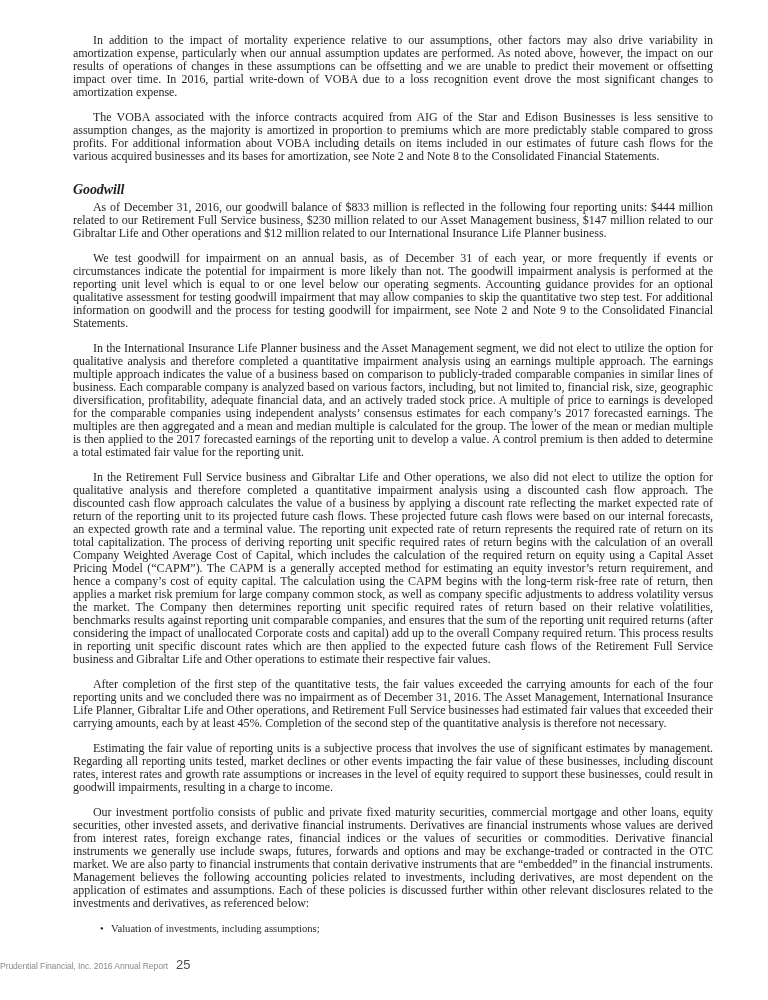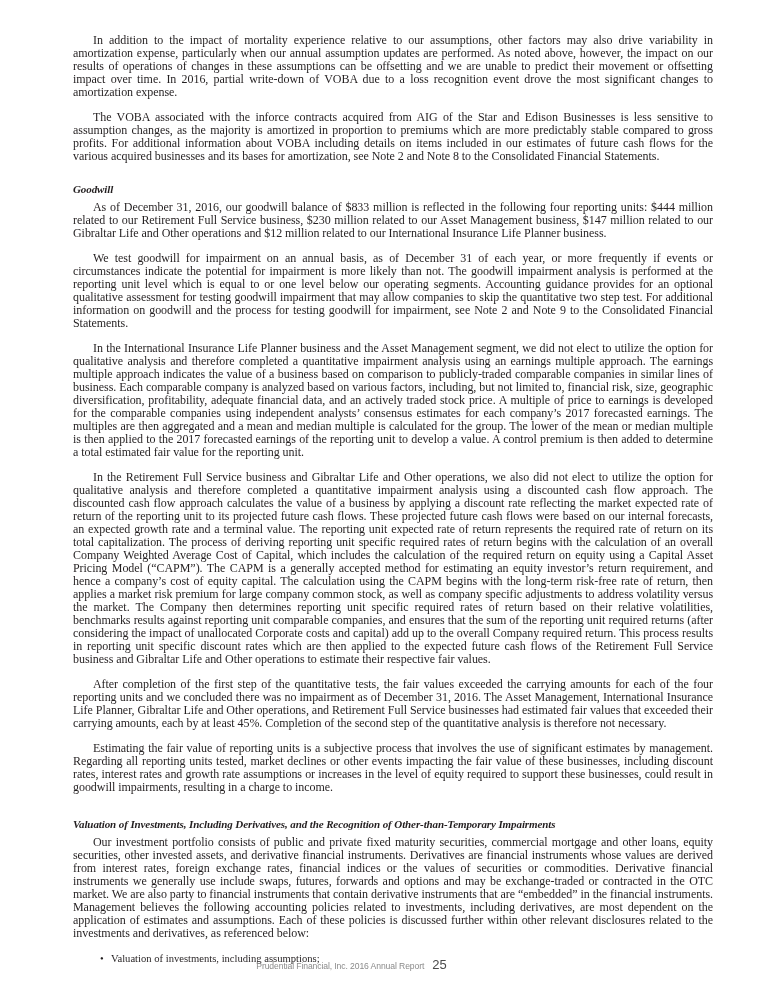--- a/index.html
+++ b/index.html
@@ -24,21 +24,21 @@
     p.body {
       margin: 0 0 12px 0;
       font-size: 12px;
       line-height: 13px;
       text-align: justify;
       text-indent: 20px;
       letter-spacing: -0.05px;
     }
     h2.section {
       margin: 23px 0 4px 0;
-      font-size: 11px;
+      font-size: 14px;
       line-height: 15px;
       font-weight: bold;
       font-style: italic;
       letter-spacing: -0.1px;
     }
     h2.section.first {
       margin-top: 19px;
     }
     ul.bullets {
       margin: 0;
@@ -54,21 +54,21 @@
     ul.bullets li .dot {
       position: absolute;
       left: 27px;
       top: 0;
     }
     .footer {
       position: absolute;
       left: 0;
       top: 955px;
       width: 703px;
-      text-align: center;
+      text-align: left;
       font-family: "Liberation Sans", "DejaVu Sans", sans-serif;
     }
     .footer .report {
       font-size: 8.6px;
       color: #8a8a8a;
       letter-spacing: -0.1px;
       vertical-align: baseline;
     }
     .footer .page-num {
       font-size: 13px;
@@ -91,21 +91,20 @@
     <h2 class="section first">Goodwill</h2>
     <p class="body">As of December 31, 2016, our goodwill balance of $833 million is reflected in the following four reporting units: $444 million related to our Retirement Full Service business, $230 million related to our Asset Management business, $147 million related to our Gibraltar Life and Other operations and $12 million related to our International Insurance Life Planner business.</p>
     <p class="body">We test goodwill for impairment on an annual basis, as of December 31 of each year, or more frequently if events or circumstances indicate the potential for impairment is more likely than not. The goodwill impairment analysis is performed at the reporting unit level which is equal to or one level below our operating segments. Accounting guidance provides for an optional qualitative assessment for testing goodwill impairment that may allow companies to skip the quantitative two step test. For additional information on goodwill and the process for testing goodwill for impairment, see Note 2 and Note 9 to the Consolidated Financial Statements.</p>
     <p class="body">In the International Insurance Life Planner business and the Asset Management segment, we did not elect to utilize the option for qualitative analysis and therefore completed a quantitative impairment analysis using an earnings multiple approach. The earnings multiple approach indicates the value of a business based on comparison to publicly-traded comparable companies in similar lines of business. Each comparable company is analyzed based on various factors, including, but not limited to, financial risk, size, geographic diversification, profitability, adequate financial data, and an actively traded stock price. A multiple of price to earnings is developed for the comparable companies using independent analysts’ consensus estimates for each company’s 2017 forecasted earnings. The multiples are then aggregated and a mean and median multiple is calculated for the group. The lower of the mean or median multiple is then applied to the 2017 forecasted earnings of the reporting unit to develop a value. A control premium is then added to determine a total estimated fair value for the reporting unit.</p>
     <p class="body">In the Retirement Full Service business and Gibraltar Life and Other operations, we also did not elect to utilize the option for qualitative analysis and therefore completed a quantitative impairment analysis using a discounted cash flow approach. The discounted cash flow approach calculates the value of a business by applying a discount rate reflecting the market expected rate of return of the reporting unit to its projected future cash flows. These projected future cash flows were based on our internal forecasts, an expected growth rate and a terminal value. The reporting unit expected rate of return represents the required rate of return on its total capitalization. The process of deriving reporting unit specific required rates of return begins with the calculation of an overall Company Weighted Average Cost of Capital, which includes the calculation of the required return on equity using a Capital Asset Pricing Model (“CAPM”). The CAPM is a generally accepted method for estimating an equity investor’s return requirement, and hence a company’s cost of equity capital. The calculation using the CAPM begins with the long-term risk-free rate of return, then applies a market risk premium for large company common stock, as well as company specific adjustments to address volatility versus the market. The Company then determines reporting unit specific required rates of return based on their relative volatilities, benchmarks results against reporting unit comparable companies, and ensures that the sum of the reporting unit required returns (after considering the impact of unallocated Corporate costs and capital) add up to the overall Company required return. This process results in reporting unit specific discount rates which are then applied to the expected future cash flows of the Retirement Full Service business and Gibraltar Life and Other operations to estimate their respective fair values.</p>
     <p class="body">After completion of the first step of the quantitative tests, the fair values exceeded the carrying amounts for each of the four reporting units and we concluded there was no impairment as of December 31, 2016. The Asset Management, International Insurance Life Planner, Gibraltar Life and Other operations, and Retirement Full Service businesses had estimated fair values that exceeded their carrying amounts, each by at least 45%. Completion of the second step of the quantitative analysis is therefore not necessary.</p>
     <p class="body">Estimating the fair value of reporting units is a subjective process that involves the use of significant estimates by management. Regarding all reporting units tested, market declines or other events impacting the fair value of these businesses, including discount rates, interest rates and growth rate assumptions or increases in the level of equity required to support these businesses, could result in goodwill impairments, resulting in a charge to income.</p>
   </section>
 
   <section>
-    <h2 class="section">Valuation of Investments, Including Derivatives, and the Recognition of Other-than-Temporary Impairments</h2>
     <p class="body">Our investment portfolio consists of public and private fixed maturity securities, commercial mortgage and other loans, equity securities, other invested assets, and derivative financial instruments. Derivatives are financial instruments whose values are derived from interest rates, foreign exchange rates, financial indices or the values of securities or commodities. Derivative financial instruments we generally use include swaps, futures, forwards and options and may be exchange-traded or contracted in the OTC market. We are also party to financial instruments that contain derivative instruments that are “embedded” in the financial instruments. Management believes the following accounting policies related to investments, including derivatives, are most dependent on the application of estimates and assumptions. Each of these policies is discussed further within other relevant disclosures related to the investments and derivatives, as referenced below:</p>
     <ul class="bullets">
       <li>
         <span class="dot">•</span>
         <span>Valuation of investments, including assumptions;</span>
       </li>
     </ul>
   </section>
 
 </div>

